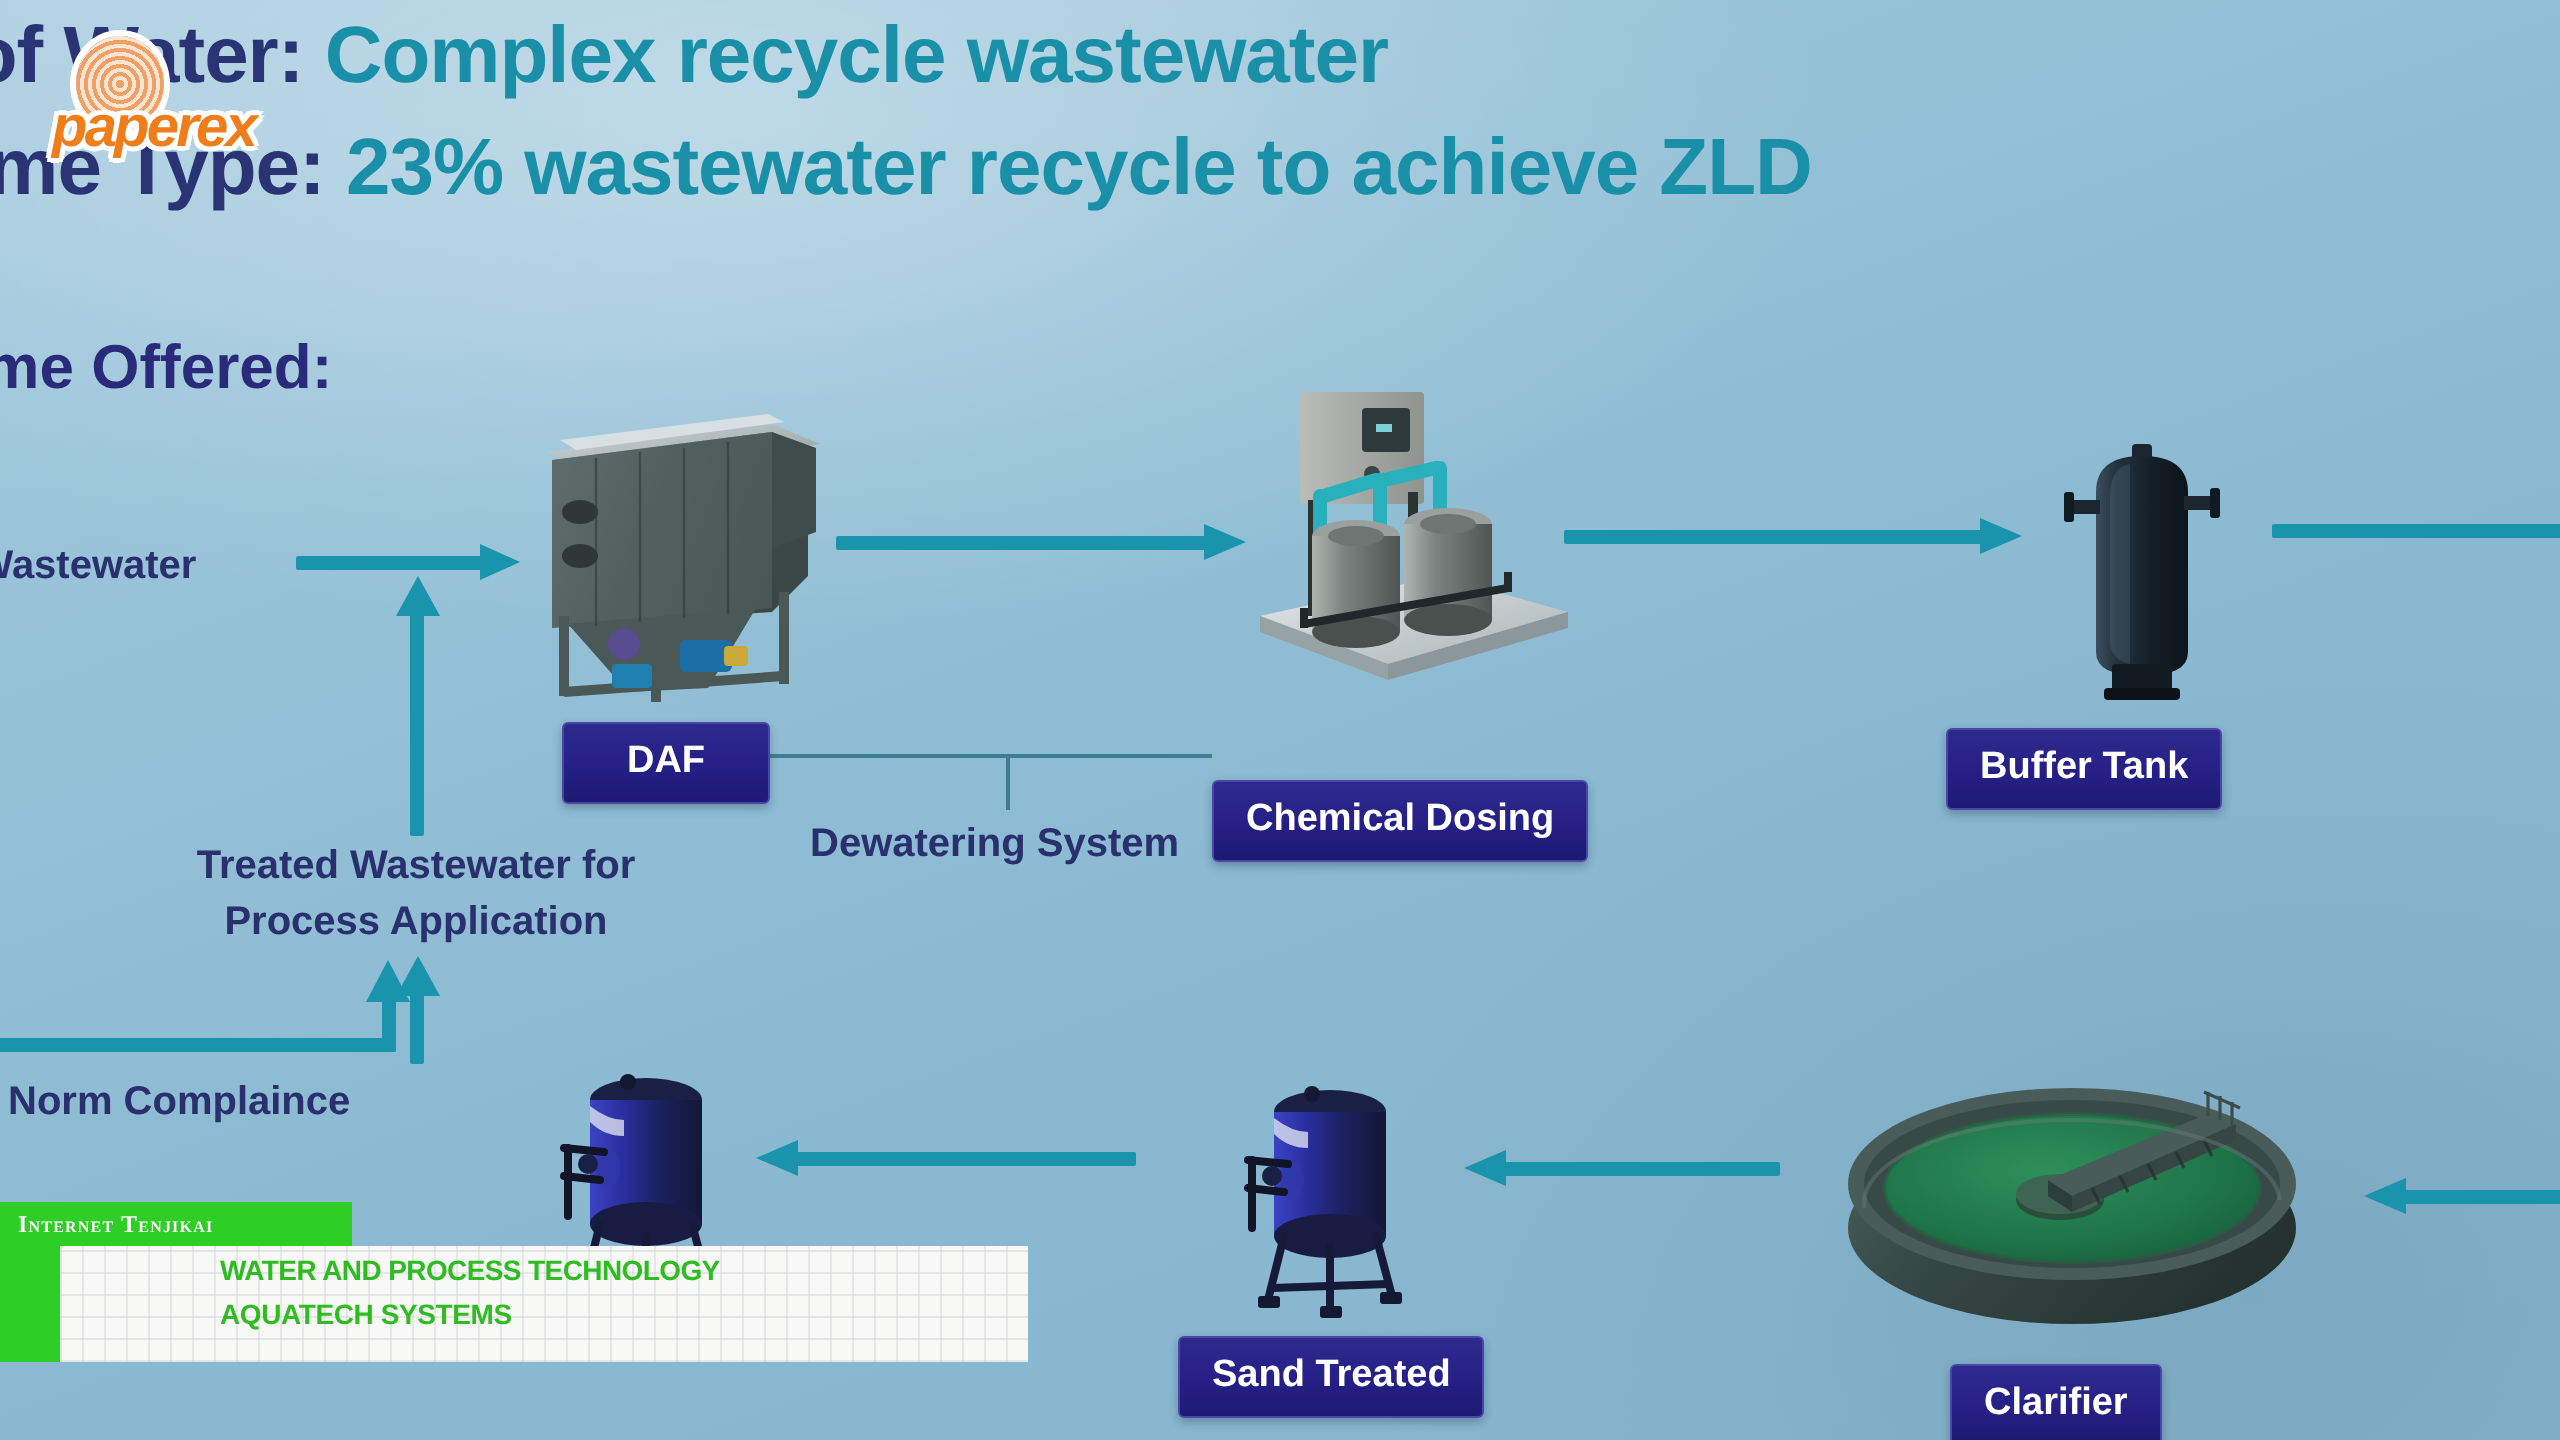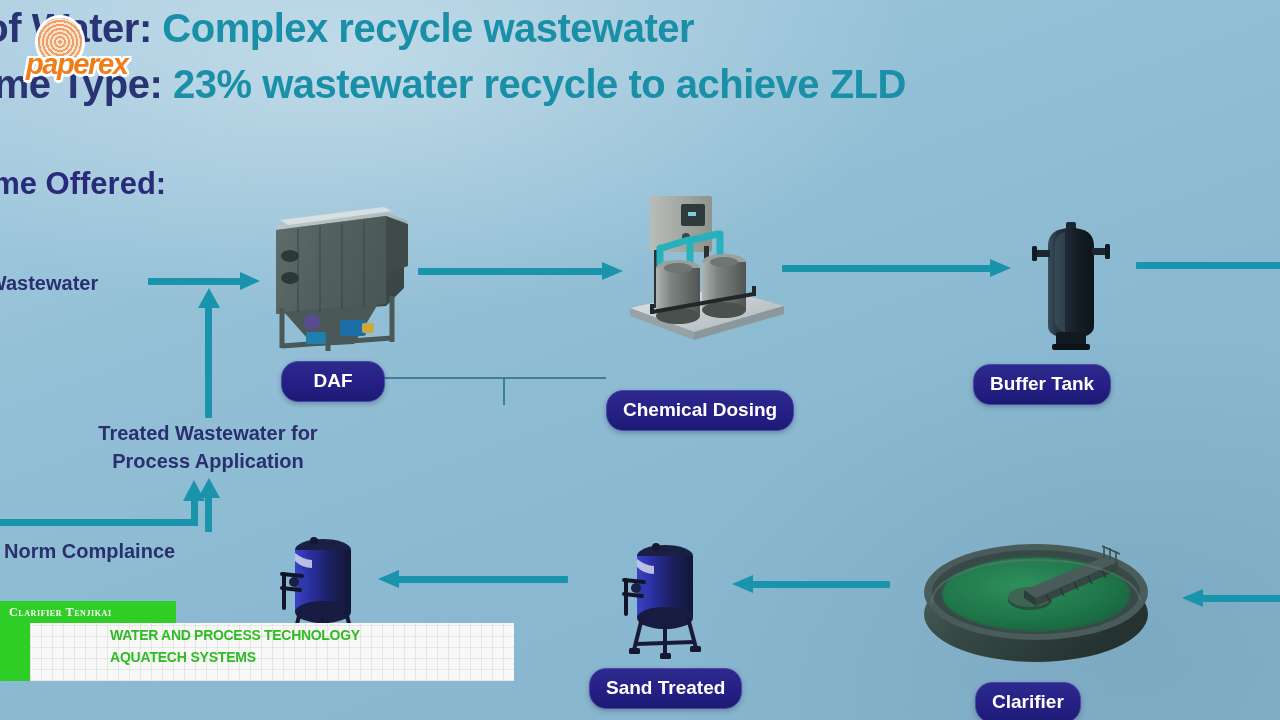--- a/index.html
+++ b/index.html
@@ -77,21 +77,21 @@
   .arrow { position: absolute; }
   .arrow .shaft { position: absolute; background: #1a93ad; border-radius: 1px; }
   .arrow .head { position: absolute; width: 0; height: 0; }
   
   .pill {
     position: absolute;
     background: linear-gradient(180deg, #2e2a8c 0%, #262087 50%, #1d1a74 100%);
     color: #ffffff;
     font-size: 19px;
     font-weight: 700;
-    border-radius: 17px;
+    border-radius: 3px;
     padding: 8px 16px 9px 16px;
     text-align: center;
     white-space: nowrap;
     box-shadow: 0 2px 5px rgba(20,30,60,0.30);
     border: 1px solid #4a47a8;
   }
   
   #connector-h {
     position: absolute; left: 384px; top: 377px;
     width: 222px; height: 2px; background: #3f7f96;
@@ -227,20 +227,21 @@
   </div>
 
   <div class="arrow" style="left:198px; top:288px; width:22px; height:130px;">
     <div class="shaft" style="left:7px; top:18px; width:7px; height:112px;"></div>
     <div class="head" style="left:0px; top:0px; border-left:11px solid transparent; border-right:11px solid transparent; border-bottom:20px solid #1a93ad;"></div>
   </div>
 
   <div class="flowtext" id="lbl-process-ww">ss Wastewater</div>
   <div class="flowtext" id="lbl-treated-ww">Treated Wastewater for Process Application</div>
   <div class="flowtext" id="lbl-norm">B Norm Complaince</div>
+  <div class="flowtext" id="lbl-dewatering">Dewatering System</div>
 
   <div id="connector-h"></div>
   <div id="connector-v"></div>
 
   <div class="equip" id="eq-daf">
     <svg width="150" height="155" viewBox="0 0 150 155">
       <defs>
         <linearGradient id="gDafBody" x1="0" y1="0" x2="1" y2="0.3">
           <stop offset="0%" stop-color="#6b7a79"></stop>
             <stop offset="45%" stop-color="#4e5c5b"></stop>
@@ -483,21 +484,21 @@
   </div>
 
   <div class="pill" style="left:281px; top:361px; width:70px;">DAF</div>
   <div class="pill" style="left:606px; top:362px;margin-top:28px;">Chemical Dosing</div>
   <div class="pill" style="left:973px; top:364px;">Buffer Tank</div>
   <div class="pill" style="left:975px; top:682px;">Clarifier</div>
   <div class="pill" style="left:589px; top:668px;">Sand Treated</div>
 
   <div id="banner">
     <div class="green-bar">
-      <span>Clarifier Tenjikai</span>
+      <span>Internet Tenjikai</span>
     </div>
     <div class="green-left"></div>
     <div class="white-box"></div>
     <div class="b-title">WATER AND PROCESS TECHNOLOGY</div>
     <div class="b-sub">AQUATECH SYSTEMS</div>
   </div>
 
 </div>
 
 </body></html>

